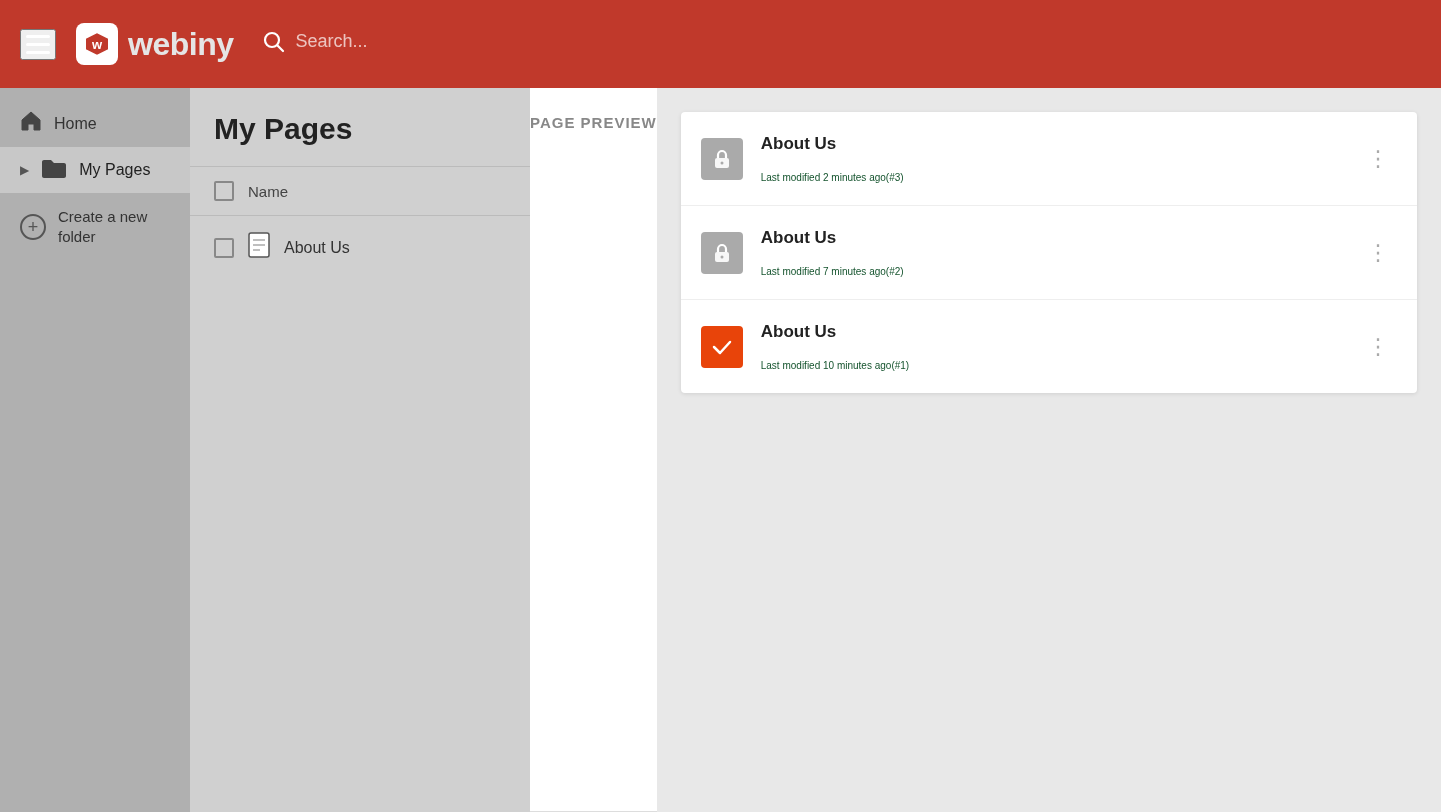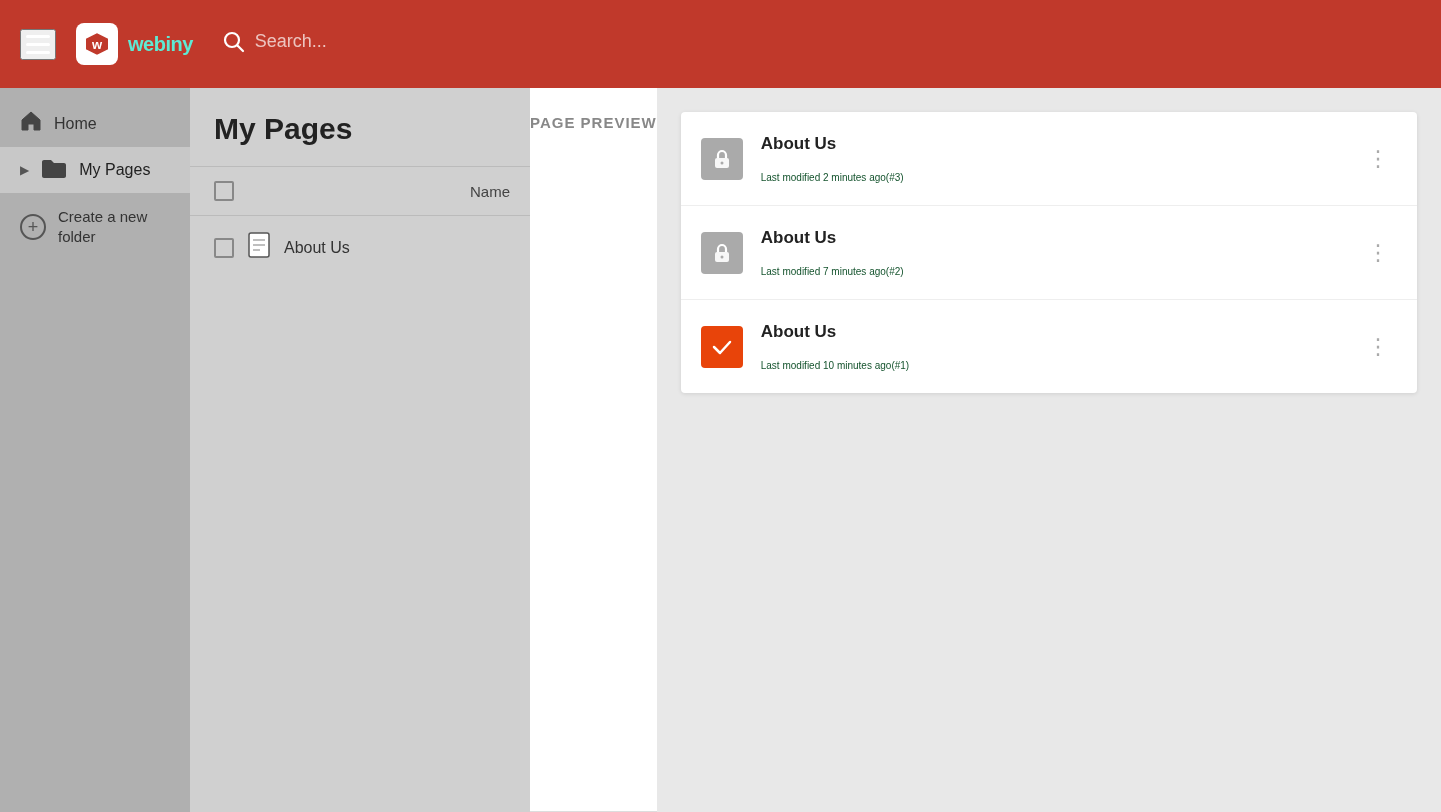--- a/index.html
+++ b/index.html
@@ -28,21 +28,21 @@
       background: #c0392b;
     }
     .logo-icon {
       width: 42px; height: 42px;
       background: white;
       border-radius: 8px;
       display: flex; align-items: center; justify-content: center;
       font-weight: 900; font-size: 20px; color: #c0392b;
     }
     .logo-text {
-      font-size: 20px; font-weight: 700; color: #5eead4; letter-spacing: -0.5px;
+      font-size: 32px; font-weight: 700; color: #e5e5e5; letter-spacing: -0.5px;
     }
     .search-area {
       display: flex; align-items: flex-start; gap: 10px;
       margin-left: 10px;
     }
     .search-icon { color: white; font-size: 20px; }
     .search-input {
       background: transparent; border: none; outline: none;
       color: rgba(255,255,255,0.7); font-size: 18px;
       width: 160px;
@@ -98,21 +98,20 @@
       padding: 24px 20px 0 24px;
     }
     .content-title {
       font-size: 30px; font-weight: 700; color: #222;
       margin-bottom: 20px;
     }
     .divider { height: 1px; background: #bbb; margin: 0 -20px 0 -24px; }
     .table-header {
       display: flex; align-items: center; gap: 14px;
       padding: 14px 0;
-      justify-content: space-between;
     }
     .checkbox-empty {
       width: 20px; height: 20px;
       border: 2px solid #888;
       border-radius: 2px;
       cursor: pointer; flex-shrink: 0;
     }
     .col-name { font-size: 15px; color: #444; font-weight: 500; }
     .divider2 { height: 1px; background: #bbb; margin: 0 -20px 0 -24px; }
     .table-row {

